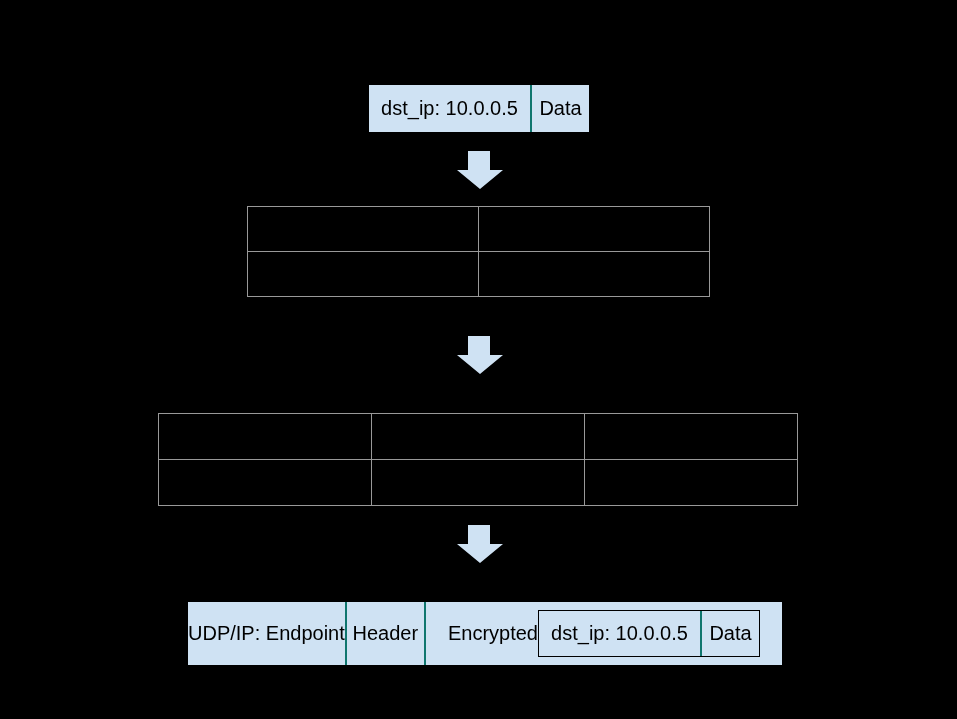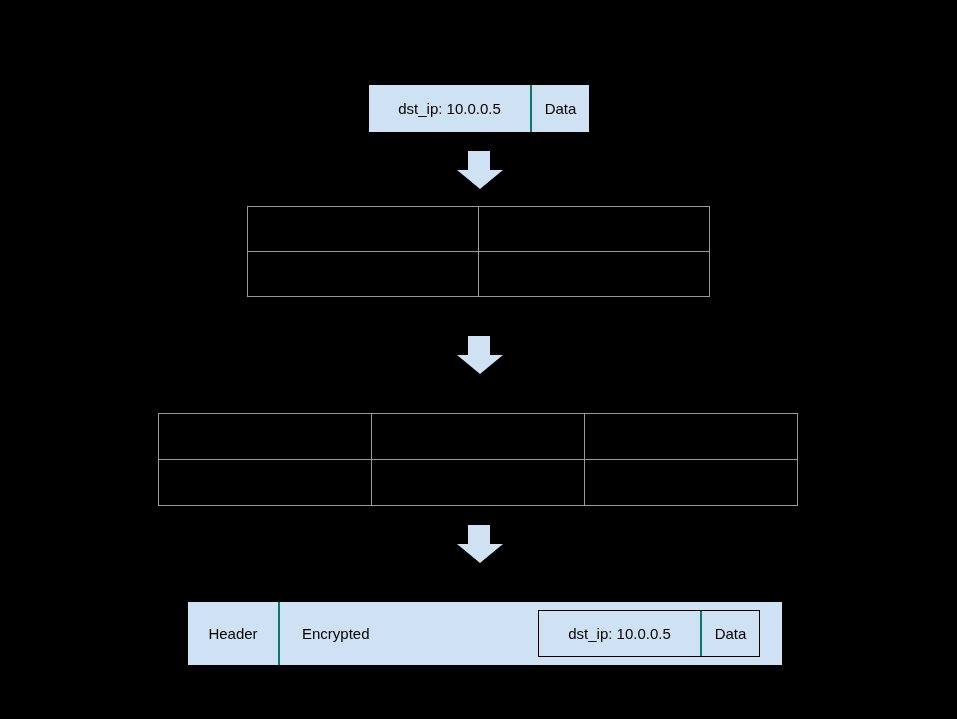--- a/index.html
+++ b/index.html
@@ -14,21 +14,21 @@
     width: 957px; height: 719px;
     background: #000000;
     overflow: hidden;
   }
   
   .pkt {
     position: absolute;
     display: flex;
     background: #cfe2f3;
     border: 1px solid #000000;
-    font-size: 15px;
+    font-size: 20px;
     color: #000000;
   }
   .pkt .cell {
     display: flex;
     align-items: center;
     justify-content: center;
     white-space: nowrap;
   }
   .pkt .cell + .cell { border-left: 2px solid #0f766e; }
 
@@ -119,20 +119,21 @@
       <td></td>
     </tr>
   </tbody>
     </table>
 
   <svg class="arrow a3" viewBox="0 0 46 38">
     <polygon points="11,0 33,0 33,19 46,19 23,38 0,19 11,19" fill="#cfe2f3"></polygon>
   </svg>
 
   <div class="pkt bot-pkt">
+    <div class="cell c1">UDP/IP: Endpoint</div>
     <div class="cell c2">Header</div>
     <div class="cell c3">
       <span>Encrypted</span>
       <div class="nested">
         <div class="cell n1">dst_ip: 10.0.0.5</div>
         <div class="cell n2">Data</div>
       </div>
     </div>
   </div>
 

